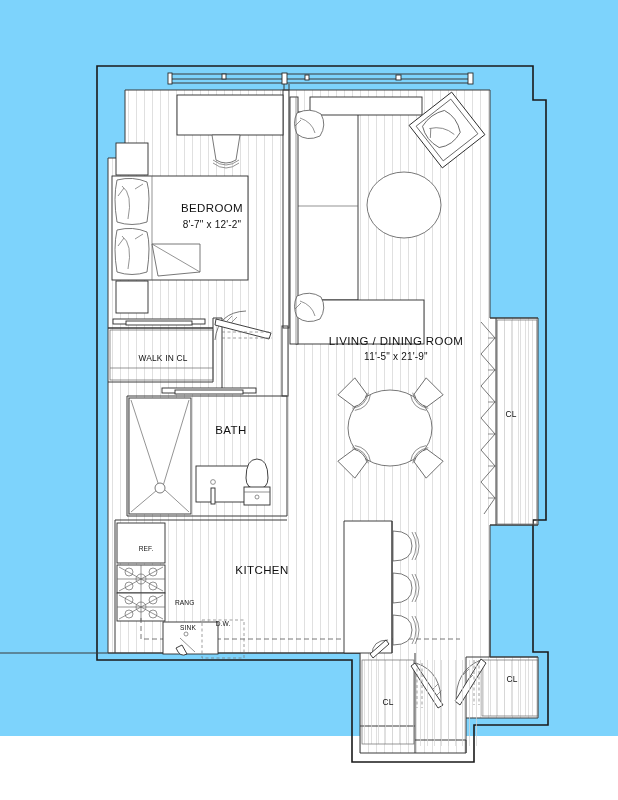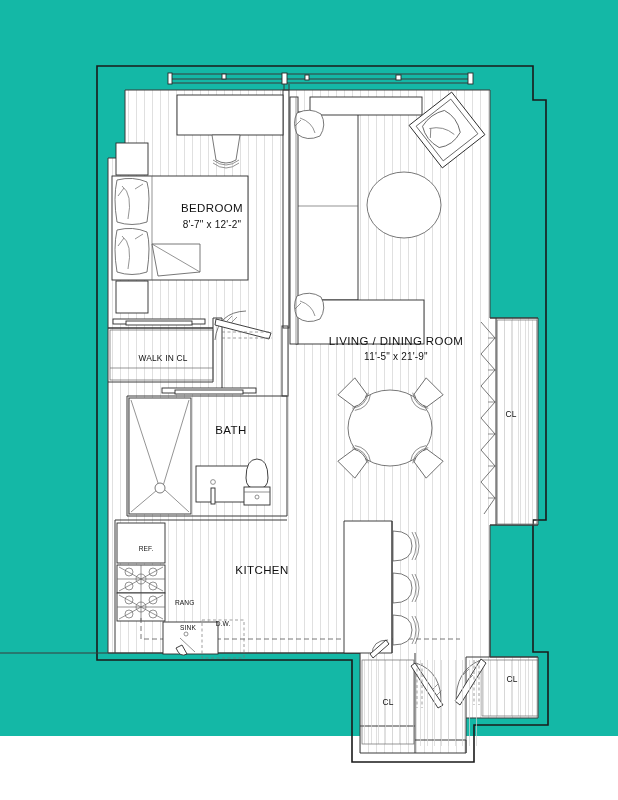--- a/index.html
+++ b/index.html
@@ -10,21 +10,21 @@
   body {
     width: 618px;
     height: 800px;
     overflow: hidden;
     font-family: "Liberation Sans", sans-serif;
   }
   #floorplan-root {
     position: relative;
     width: 618px;
     height: 736px;
-    background: #14b8a6;
+    background: #7dd3fc;
   }
   svg#plan {
     display: block;
     width: 618px;
     height: 800px;
   }
   .wall-outer { fill: none; stroke: #1a1a1a; stroke-width: 1.6; }
   .wall-thin  { fill: none; stroke: #3a3a3a; stroke-width: 1.0; }
   .wall-hair  { fill: none; stroke: #6a6a6a; stroke-width: 0.7; }
   .floor-fill { fill: #ffffff; }

